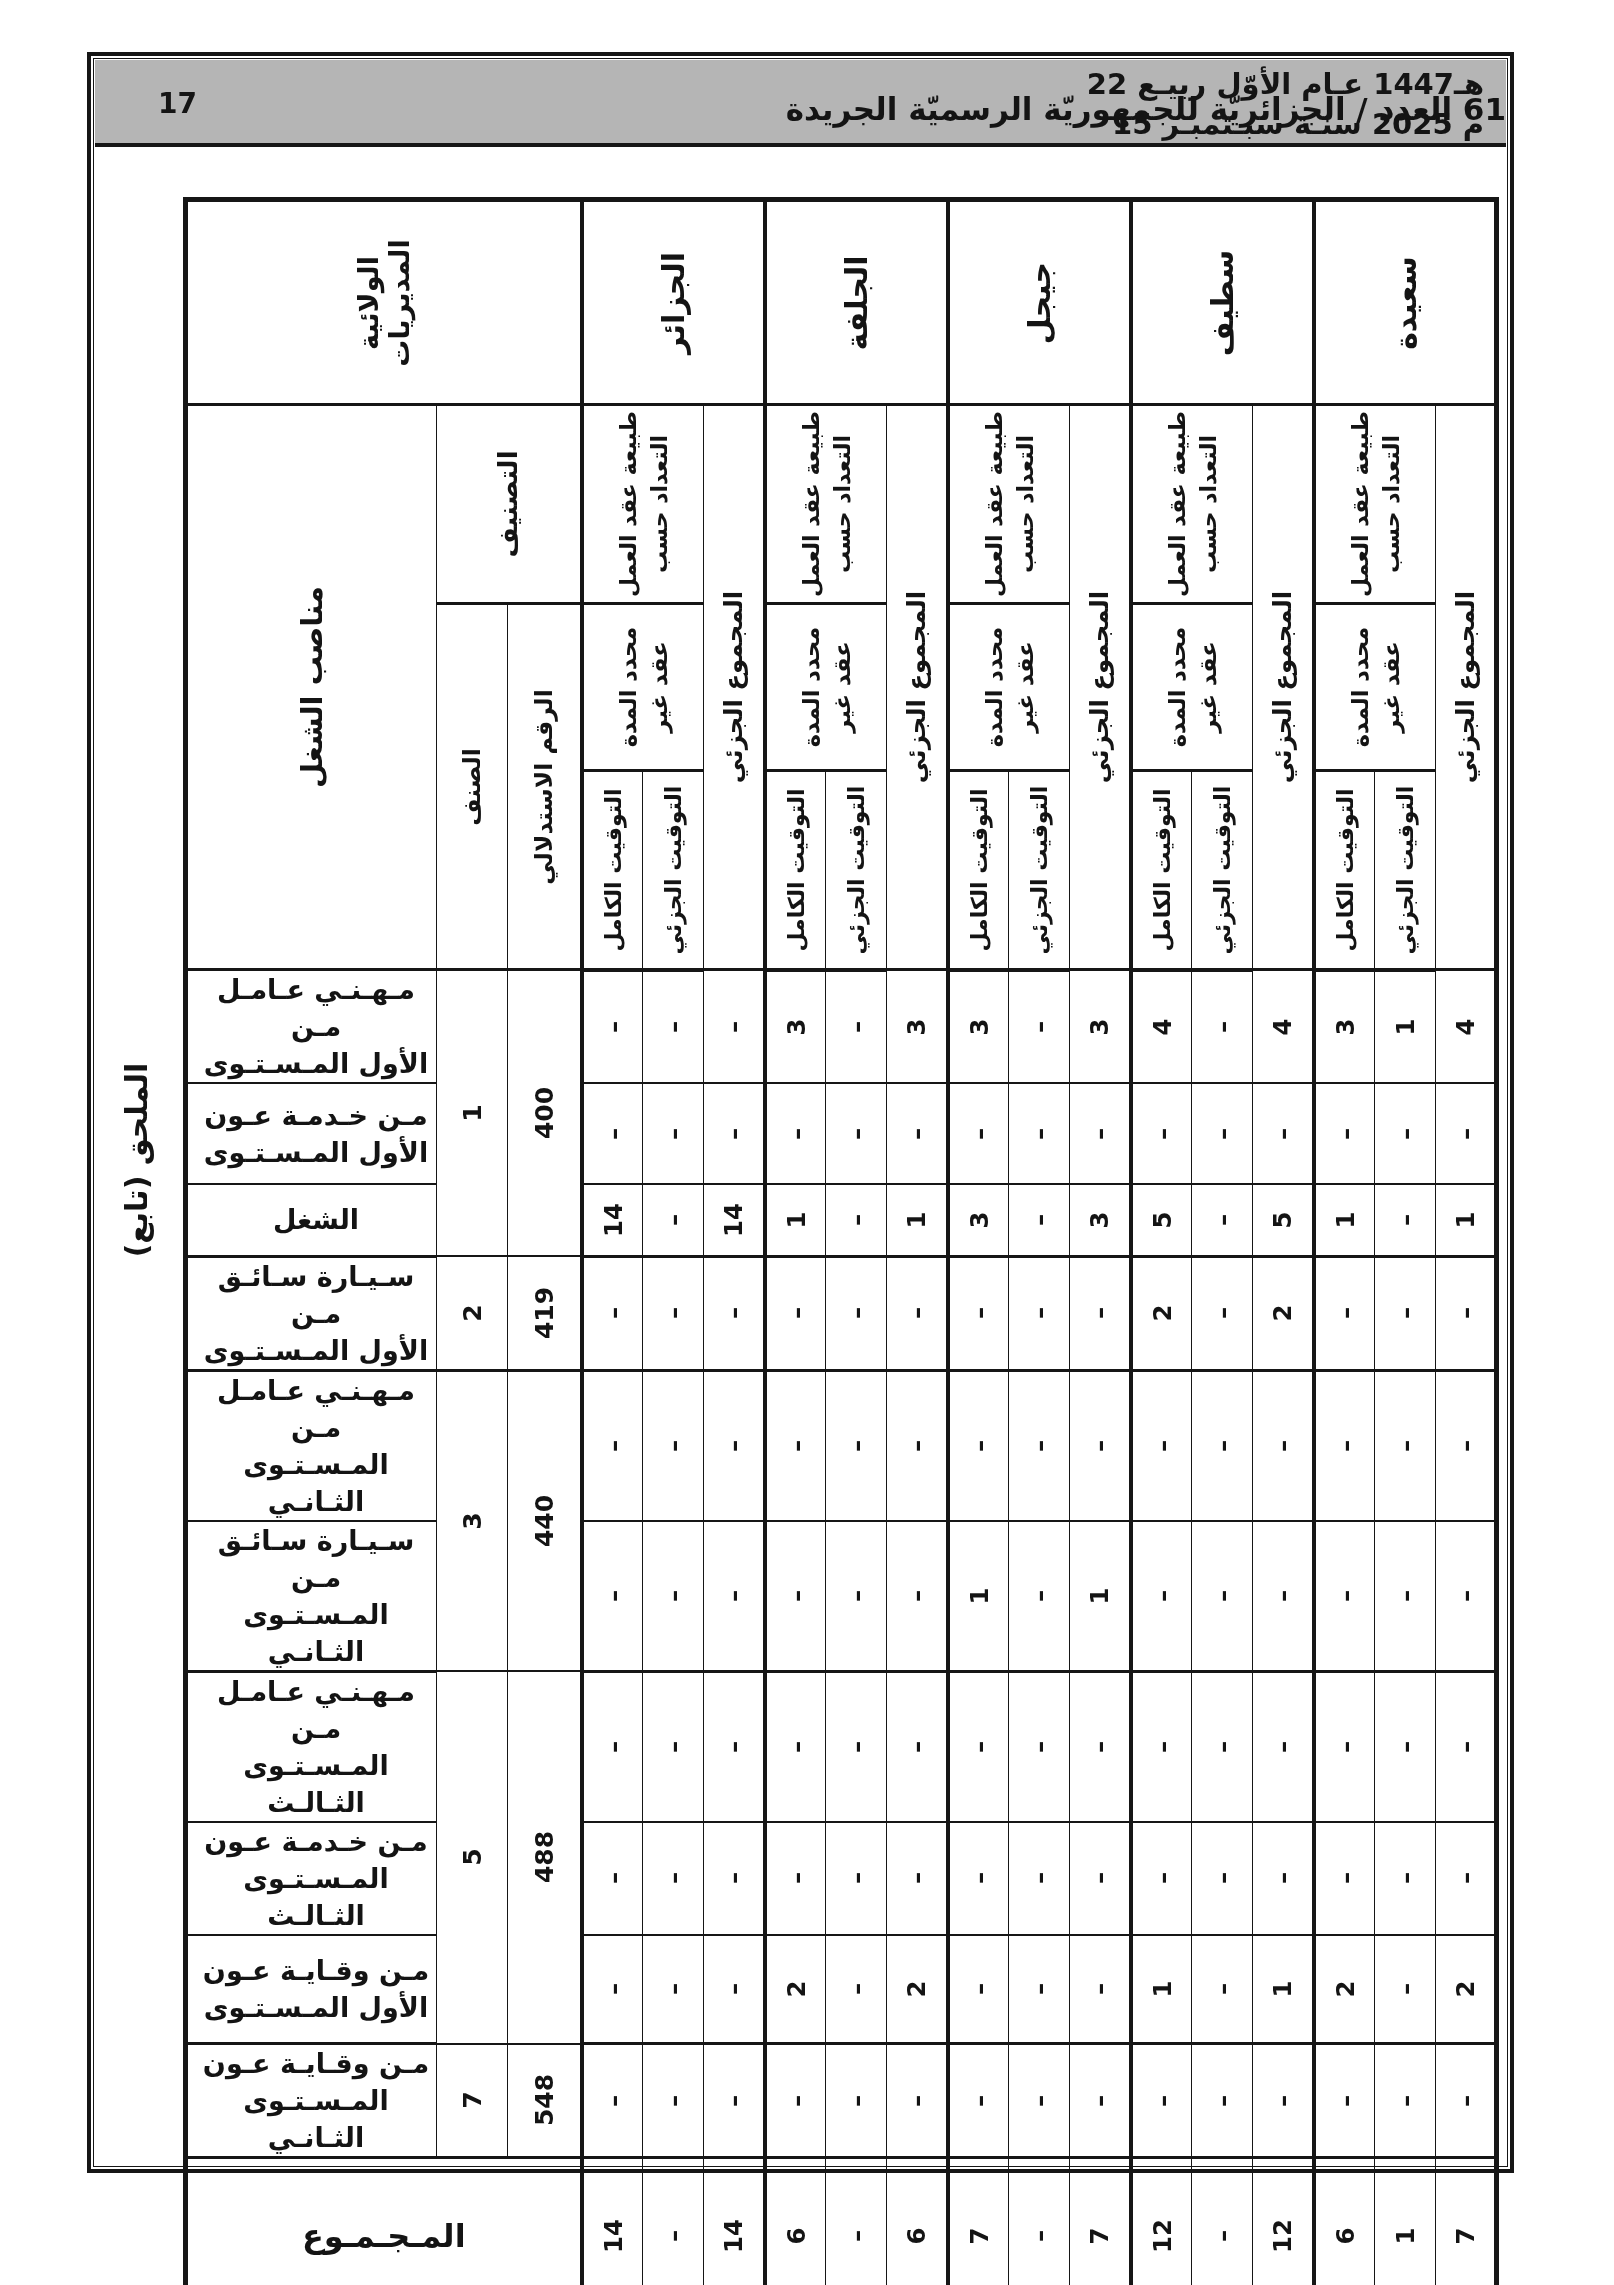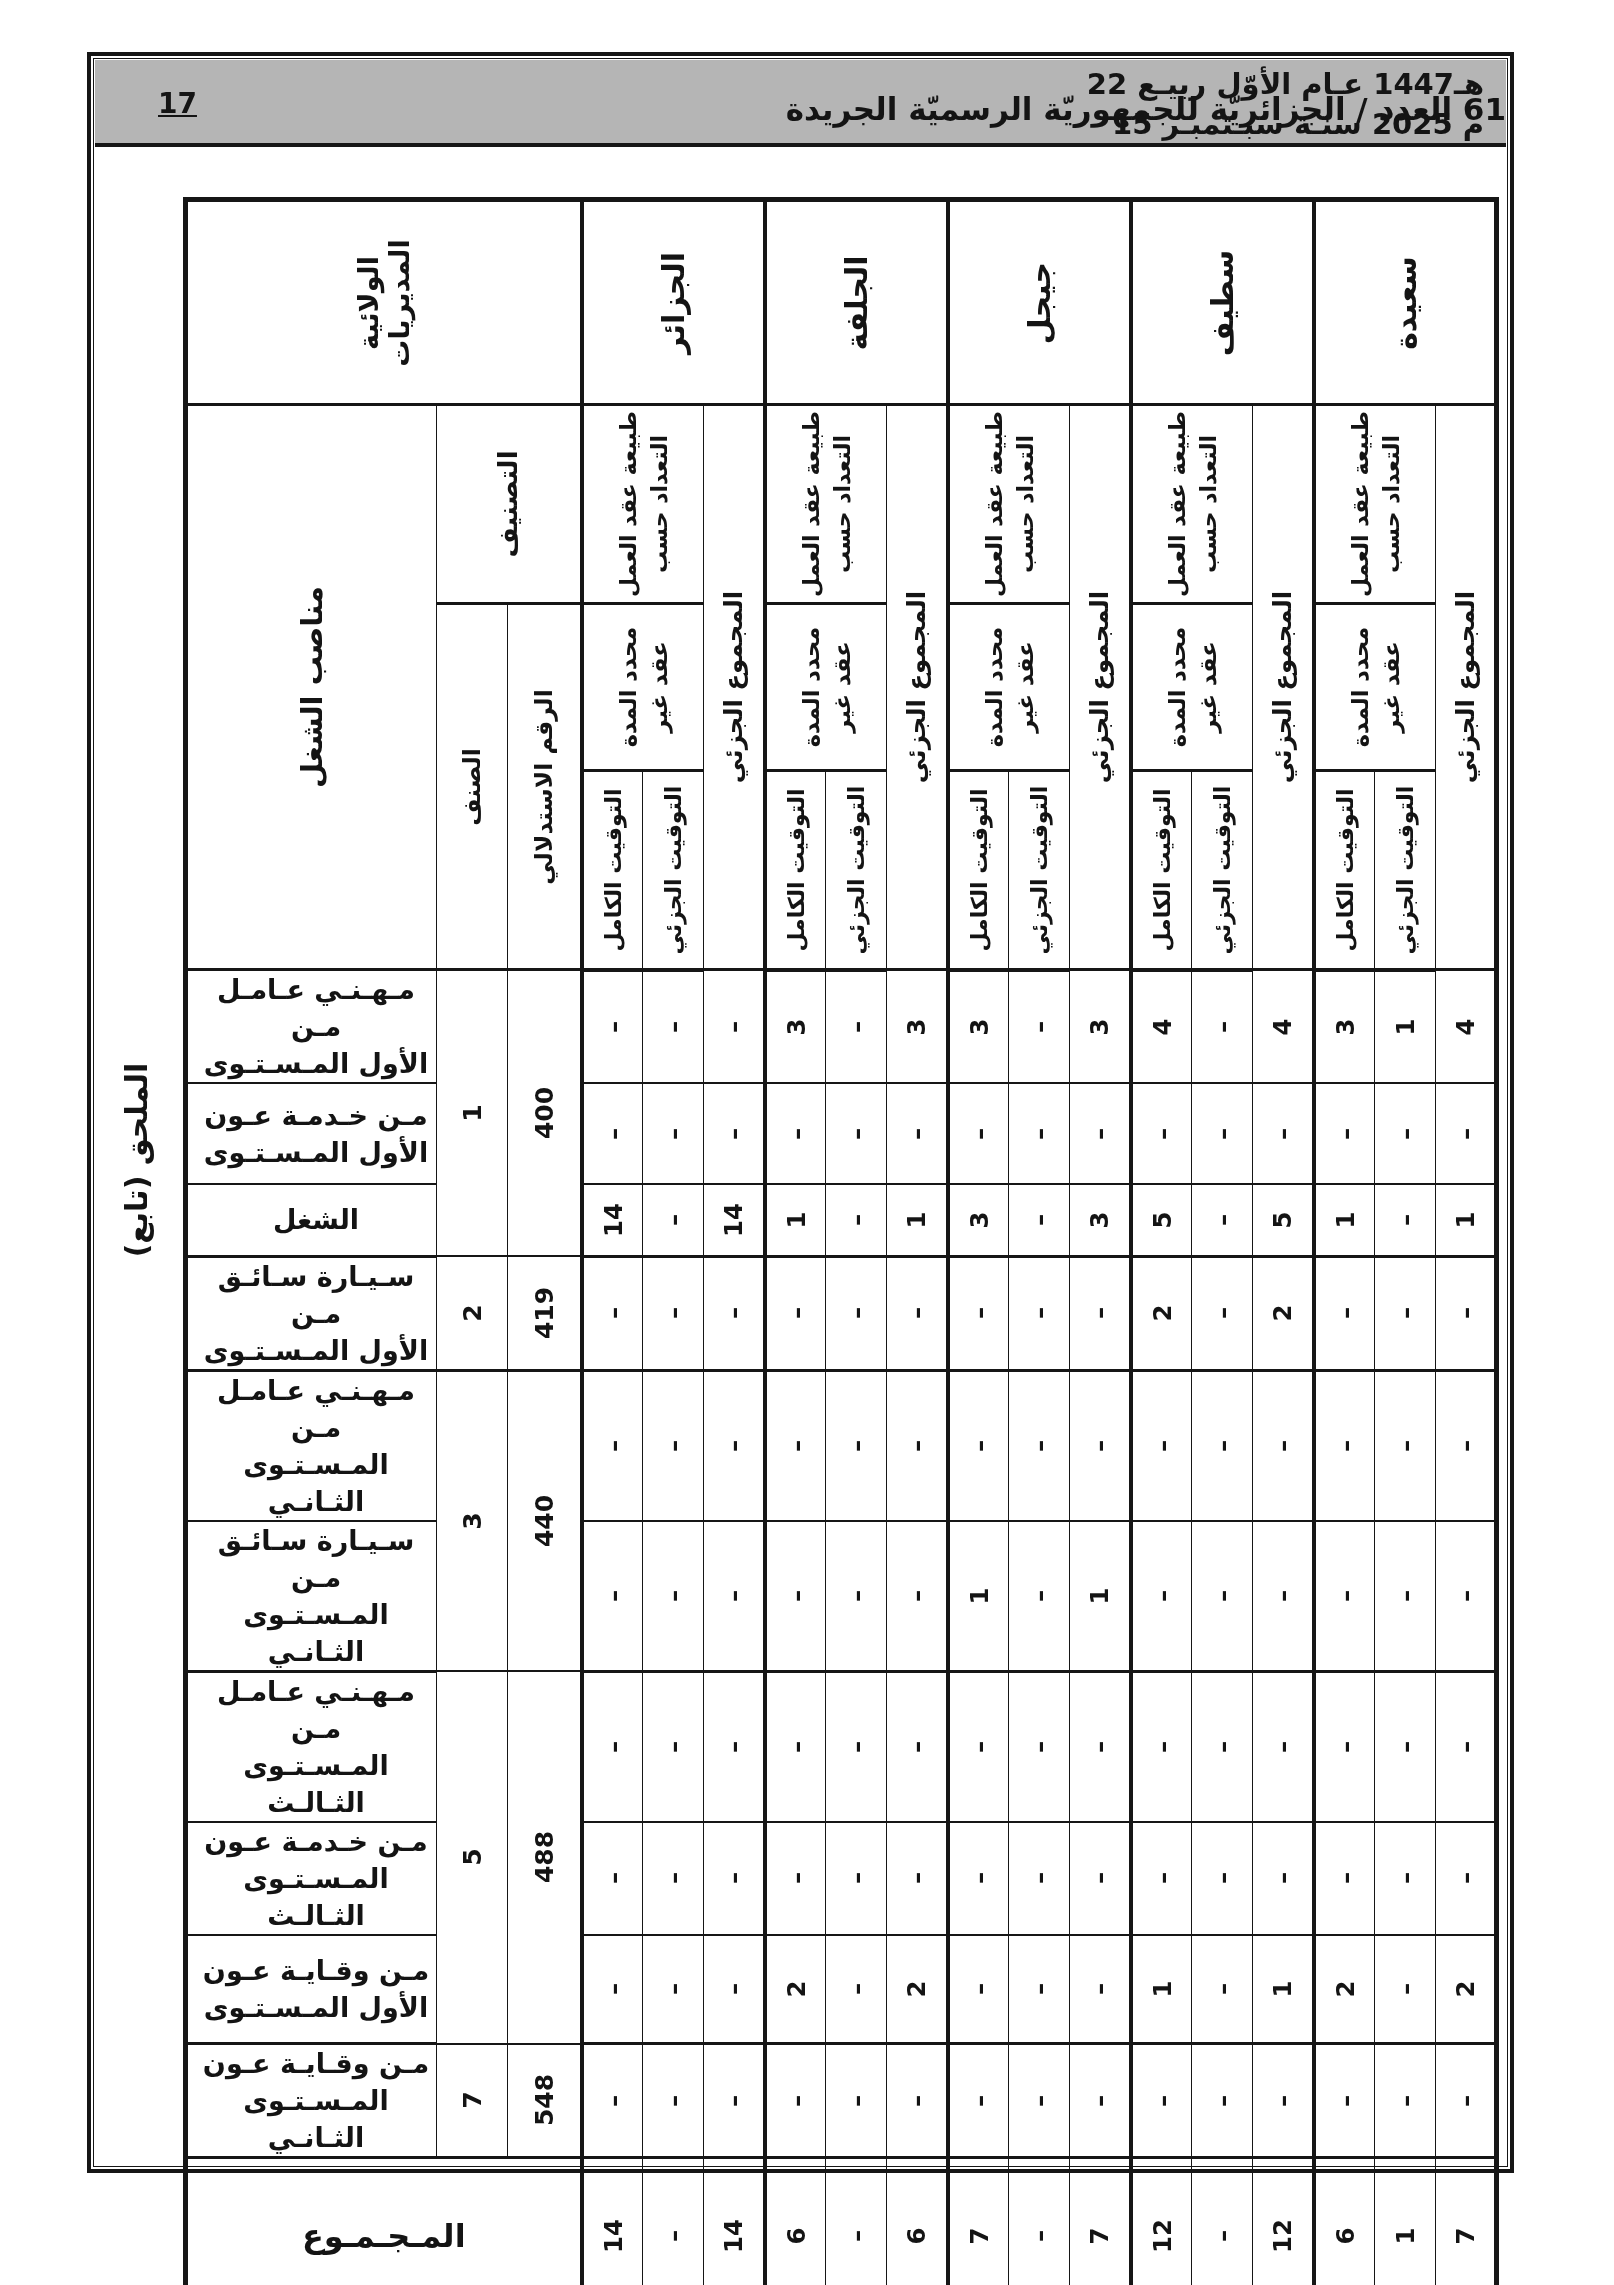--- a/index.html
+++ b/index.html
@@ -6,21 +6,21 @@
   body{width:1615px;height:2285px;position:relative;font-family:"DejaVu Sans",sans-serif;color:#141414;}
 
   
   .frame{position:absolute;left:87px;top:52px;width:1427px;height:2121px;border:4.5px solid #161616;box-sizing:border-box;}
   .frame-inner{position:absolute;inset:1.8px;border:1.8px solid #161616;}
 
   
   .masthead{position:absolute;left:95px;top:60px;width:1411px;height:87px;background:#b5b5b5;border-bottom:4.5px solid #161616;box-sizing:border-box;}
   .mh-dates{position:absolute;right:22px;top:3.6px;text-align:right;font-weight:bold;font-size:29px;line-height:40px;}
   .mh-title{position:absolute;left:0;right:0;top:31px;text-align:right;font-weight:bold;font-size:31px;}
-  .mh-page{position:absolute;left:63px;top:27px;font-weight:bold;font-size:28px;text-decoration:underline;}
+  .mh-page{position:absolute;left:63px;top:27px;font-weight:bold;font-size:28px;}
 
   
   .annex{position:absolute;left:107px;top:1069px;width:58px;height:181px;}
 
   
   .vt{position:absolute;top:50%;left:50%;transform:translate(-50%,-50%) rotate(-90deg);
       white-space:nowrap;direction:rtl;font-weight:bold;}
   .vr{left:calc(50% + 15.4px);}
   .vl{left:calc(50% - 15.4px);}
   .annex .vt{font-size:30px;}

